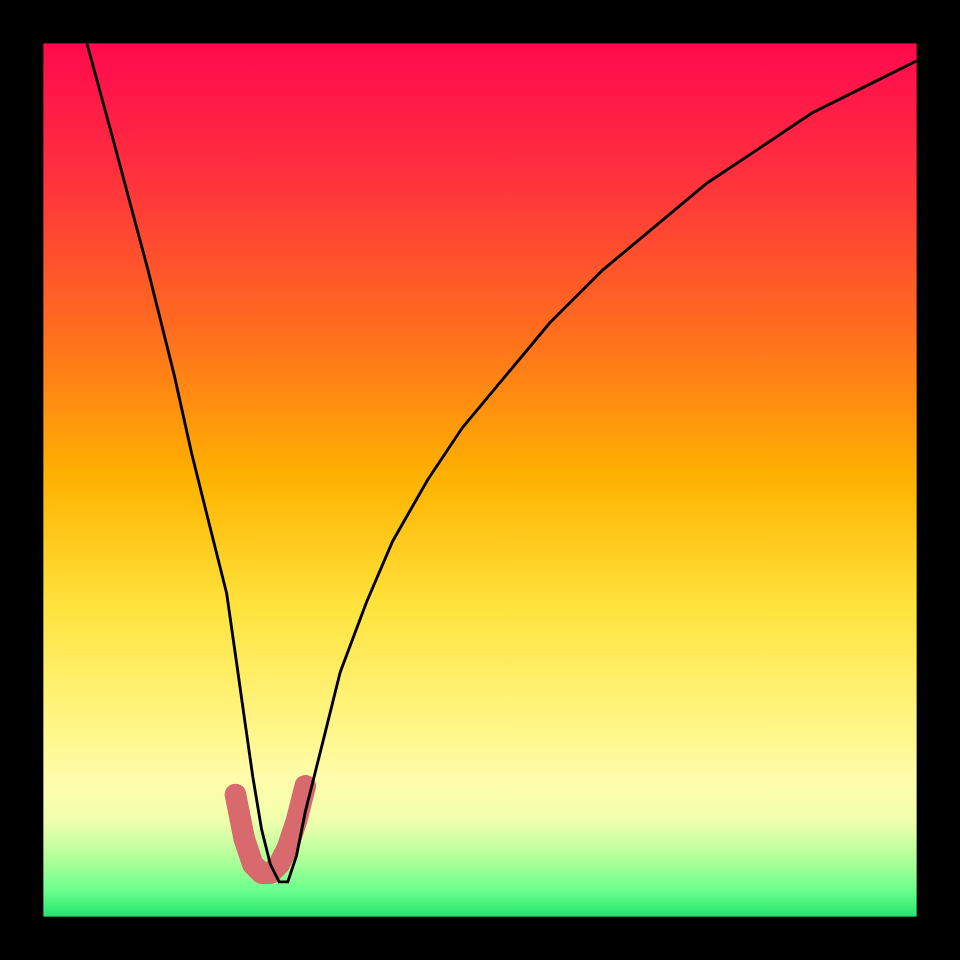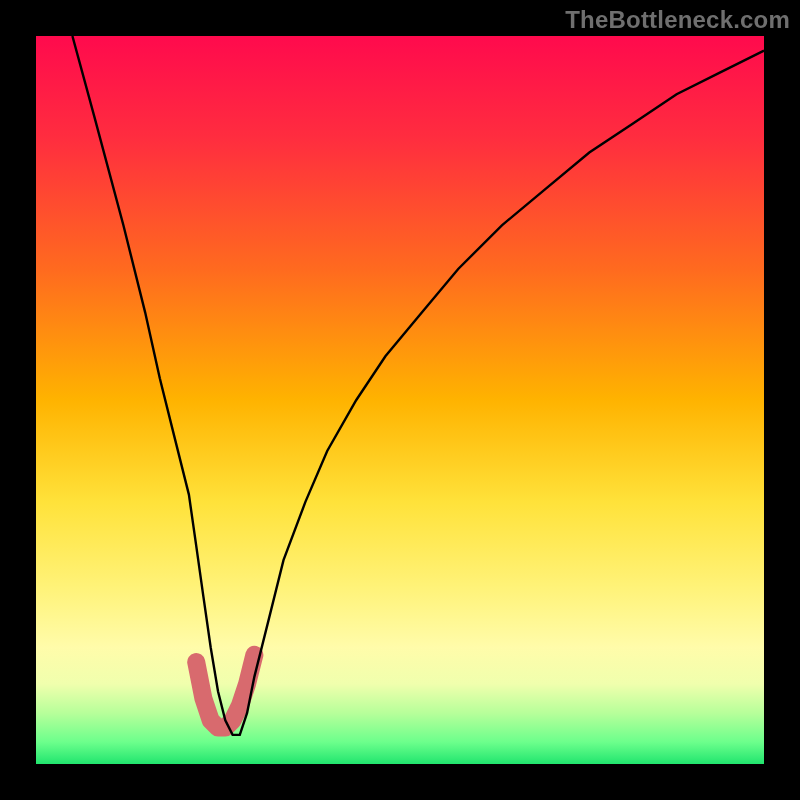--- a/index.html
+++ b/index.html
@@ -15,14 +15,13 @@
 <body>
 
 <div class="frame">
   <div class="plot">
     <div class="grad" id="grad" style="background: linear-gradient(rgb(255, 10, 77) 0%, rgb(255, 45, 63) 14%, rgb(255, 106, 31) 32%, rgb(255, 179, 0) 50%, rgb(255, 226, 58) 64%, rgb(255, 243, 122) 76%, rgb(255, 252, 170) 84%, rgb(240, 255, 173) 89%, rgb(183, 255, 154) 93%, rgb(108, 255, 140) 97%, rgb(33, 229, 110) 100%);"></div>
     <svg class="curve" viewBox="0 0 728 728" preserveAspectRatio="none">
       <path id="pink" fill="none" d="M 160.2,626.1 L 167.4,662.5 L 174.7,684.3 L 182.0,691.6 L 189.3,691.6 L 196.6,684.3 L 203.8,669.8 L 211.1,647.9 L 218.4,618.8" stroke="#d86a6e" stroke-width="18" stroke-linecap="round" stroke-linejoin="round"></path>
       <path id="black" fill="none" d="M 36.4,0.0 L 58.2,80.1 L 87.4,189.3 L 109.2,276.6 L 123.8,342.2 L 138.3,400.4 L 152.9,458.6 L 160.2,509.6 L 167.4,560.6 L 174.7,611.5 L 182.0,655.2 L 189.3,684.3 L 196.6,698.9 L 203.8,698.9 L 211.1,677.0 L 218.4,640.6 L 233.0,582.4 L 247.5,524.2 L 269.4,465.9 L 291.2,415.0 L 320.3,364.0 L 349.4,320.3 L 385.8,276.6 L 422.2,233.0 L 465.9,189.3 L 509.6,152.9 L 553.3,116.5 L 597.0,87.4 L 640.6,58.2 L 684.3,36.4 L 728.0,14.6" stroke="#000" stroke-width="2.4"></path>
     </svg>
   </div>
-  <div class="watermark">TheBottleneck.com</div>
 </div>
 
 </body></html>

